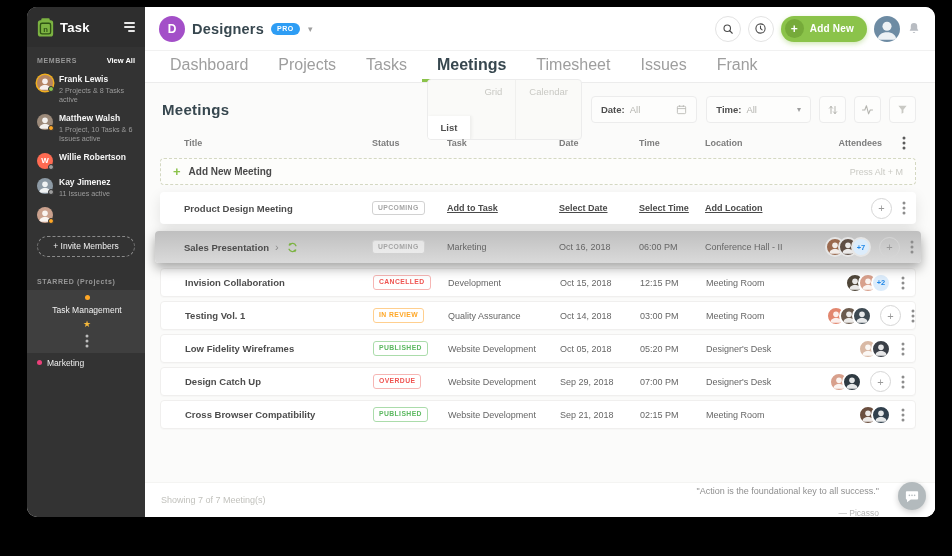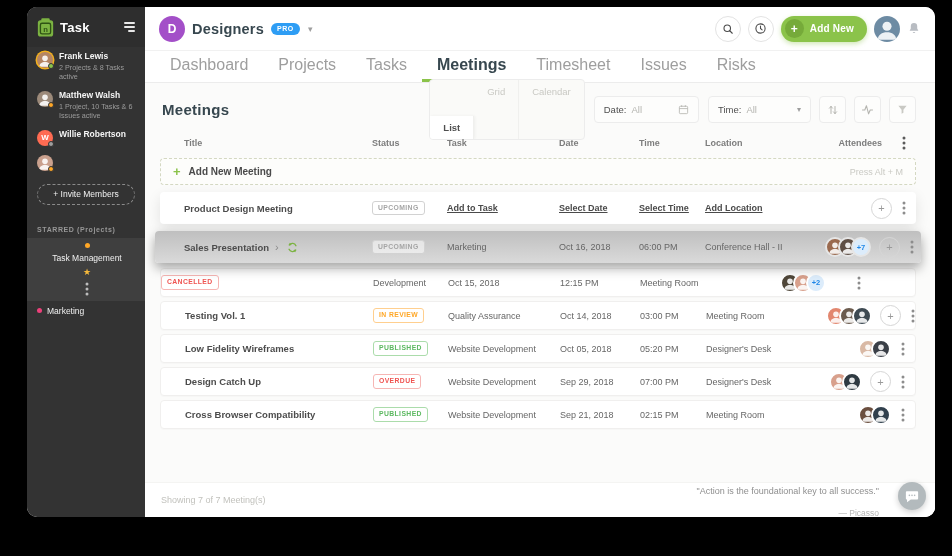--- a/index.html
+++ b/index.html
@@ -64,21 +64,21 @@
 
   .content{flex:1;background:#fbfbfa;padding:12px 19px 0 15px;position:relative;min-height:0;}
   .toolbar{display:flex;align-items:center;margin-bottom:9px;height:29px;}
   .page-title{font-size:15px;font-weight:bold;color:#37474f;letter-spacing:.3px;margin-right:auto;padding-left:2px;}
   .seg-group{display:flex;border:1px solid #ececec;border-radius:4px;background:#fafaf8;overflow:hidden;}
   .seg-btn{padding:6px 13px;font-size:9.5px;color:#c9c9c4;cursor:pointer;border-right:1px solid #f0f0ee;}
   .seg-btn:last-child{border-right:none;}
   .seg-btn.active{background:#fff;color:#4f4f4f;font-weight:bold;box-shadow:1px 0 3px rgba(0,0,0,.05);margin-top:36px;}
   .tool-box{margin-left:9px;border:1px solid #ececec;border-radius:4px;background:#fdfdfc;height:27px;
     display:flex;align-items:center;padding:0 9px;gap:5px;font-size:9.5px;cursor:pointer;}
-  .tool-label{font-weight:normal;color:#4f4f4f;}
+  .tool-label{font-weight:bold;color:#4f4f4f;}
   .tool-value{color:#b5b5b0;}
   .tool-gap{width:26px;}
   .tool-gap2{width:30px;}
   .icon-btn{margin-left:8px;width:27px;height:27px;border:1px solid #ececec;border-radius:4px;background:#fdfdfc;
     display:flex;align-items:center;justify-content:center;cursor:pointer;}
 
   .grid{display:grid;grid-template-columns:212px 75px 112px 80px 66px 120px 1fr 24px;align-items:center;}
   .thead{padding:3px 0 8px;font-size:9px;color:#7d7d7d;font-weight:bold;}
   .thead .c-title{font-weight:bold;color:#7d7d7d;font-size:9px;}
   .c-title{padding-left:24px;display:flex;align-items:center;gap:4px;font-weight:bold;color:#4c4c4c;font-size:9.5px;}
@@ -143,20 +143,24 @@
         </svg>
       </span>
       <span class="logo-text">Task</span>
       <span class="hamburger">
           <i></i>
           <i></i>
           <i></i>
         </span>
     </div>
 
+    <div class="section-head">
+      <span class="section-title">MEMBERS</span>
+      <span class="view-all">View All</span>
+    </div>
     <div id="members-list">
         <div class="member">
           <span class="mav ring">
             <span class="ph" style="background: rgb(181, 133, 99);"><svg viewBox="0 0 24 24" width="100%" height="100%">
                 <circle cx="12" cy="9.5" r="4.2" fill="rgba(255,255,255,.88)"></circle>
                 <path d="M3.5 22c0-4.6 3.9-7 8.5-7s8.5 2.4 8.5 7z" fill="rgba(255,255,255,.88)"></path>
               </svg></span>
             <span class="dot" style="background: rgb(139, 195, 74);"></span>
           </span>
           <div>
@@ -177,20 +181,33 @@
             <div class="m-detail">1 Project, 10 Tasks &amp; 6 Issues active</div>
           </div>
         </div>
         <div class="member">
           <span class="mav">
             <span class="letter" style="background: rgb(255, 107, 82);">W</span>
             <span class="dot" style="background: rgb(158, 158, 158);"></span>
           </span>
           <div>
             <div class="m-name">Willie Robertson</div>
+          </div>
+        </div>
+        <div class="member">
+          <span class="mav">
+            <span class="ph" style="background: rgb(141, 154, 165);"><svg viewBox="0 0 24 24" width="100%" height="100%">
+                <circle cx="12" cy="9.5" r="4.2" fill="rgba(255,255,255,.88)"></circle>
+                <path d="M3.5 22c0-4.6 3.9-7 8.5-7s8.5 2.4 8.5 7z" fill="rgba(255,255,255,.88)"></path>
+              </svg></span>
+            <span class="dot" style="background: rgb(158, 158, 158);"></span>
+          </span>
+          <div>
+            <div class="m-name">Kay Jimenez</div>
+            <div class="m-detail">11 Issues active</div>
           </div>
         </div>
         <div class="member">
           <span class="mav">
             <span class="ph" style="background: rgb(202, 161, 142);"><svg viewBox="0 0 24 24" width="100%" height="100%">
                 <circle cx="12" cy="9.5" r="4.2" fill="rgba(255,255,255,.88)"></circle>
                 <path d="M3.5 22c0-4.6 3.9-7 8.5-7s8.5 2.4 8.5 7z" fill="rgba(255,255,255,.88)"></path>
               </svg></span>
             <span class="dot" style="background: rgb(255, 167, 38);"></span>
           </span>
@@ -260,21 +277,21 @@
       </span>
     </div>
 
     <div class="tabbar" id="tabbar">
         <div class="tab">Dashboard</div>
         <div class="tab">Projects</div>
         <div class="tab">Tasks</div>
         <div class="tab active">Meetings</div>
         <div class="tab">Timesheet</div>
         <div class="tab">Issues</div>
-        <div class="tab">Risks</div>
+        <div class="tab">Frank</div>
       </div>
 
     <div class="content">
       <div class="toolbar">
         <span class="page-title">Meetings</span>
         <span class="seg-group" id="seg-group">
             <span class="seg-btn active">List</span>
             <span class="seg-btn">Grid</span>
             <span class="seg-btn">Calendar</span>
           </span>
@@ -391,20 +408,23 @@
             </div>
             <div class="c-menu">
               <svg width="4" height="14" viewBox="0 0 4 14" fill="currentColor">
                 <circle cx="2" cy="2" r="1.5"></circle>
                 <circle cx="2" cy="7" r="1.5"></circle>
                 <circle cx="2" cy="12" r="1.5"></circle>
               </svg>
             </div>
           </div>
           <div class="grid row">
+            <div class="c-title">
+              <span>Invision Collaboration</span>
+            </div>
             <div><span class="badge cancelled">CANCELLED</span></div>
             <div class="c-plain">Development</div>
             <div class="c-plain">Oct 15, 2018</div>
             <div class="c-plain">12:15 PM</div>
             <div class="c-plain">Meeting Room</div>
             <div class="c-att">
               <span class="av" style="background: rgb(79, 70, 57);"><svg viewBox="0 0 24 24" width="100%" height="100%">
                   <circle cx="12" cy="9.5" r="4.2" fill="rgba(255,255,255,.88)"></circle>
                   <path d="M3.5 22c0-4.6 3.9-7 8.5-7s8.5 2.4 8.5 7z" fill="rgba(255,255,255,.88)"></path>
                 </svg></span>

